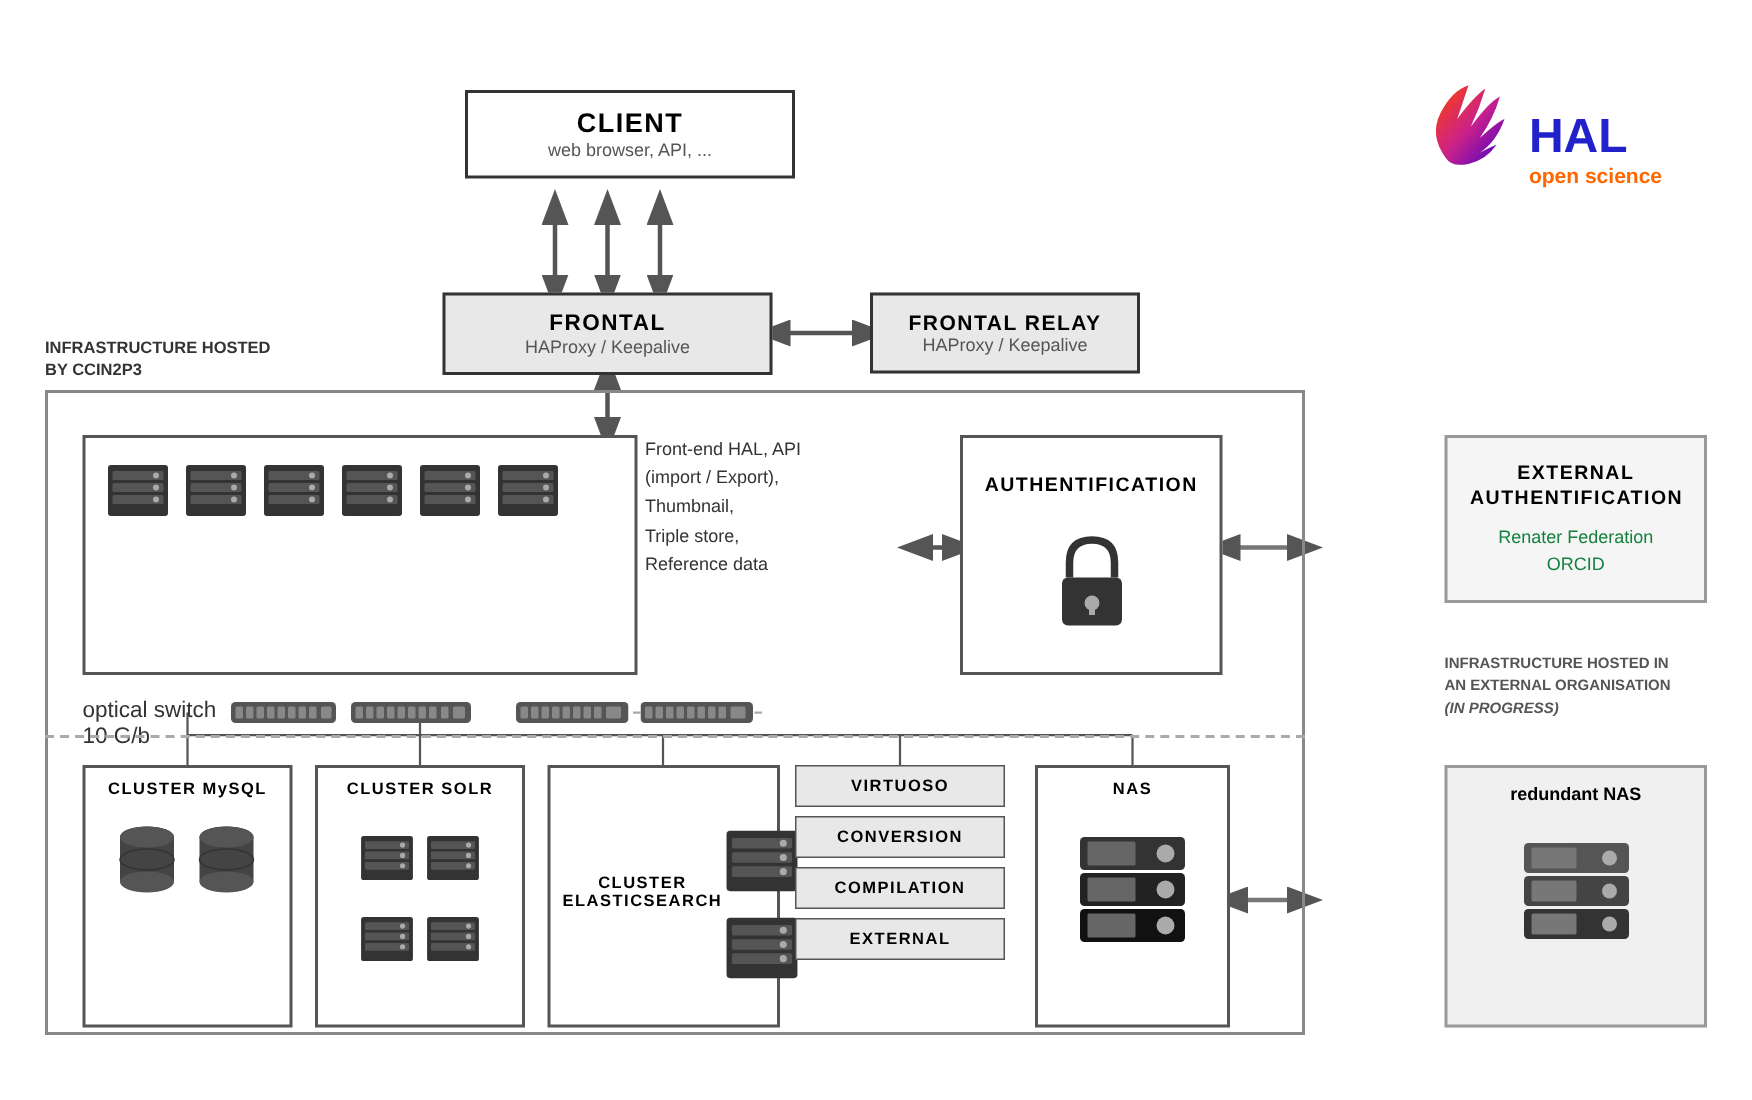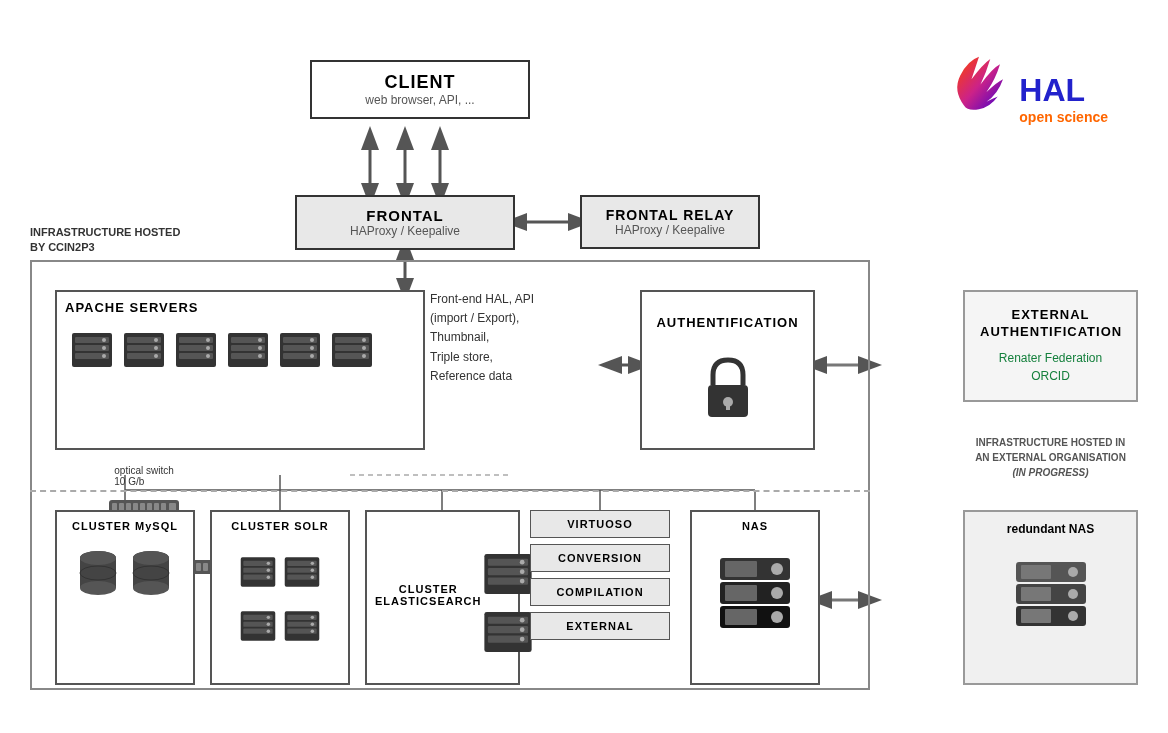--- a/index.html
+++ b/index.html
@@ -197,25 +197,24 @@
       letter-spacing: 1px;
       text-align: center;
     }
 
     
     .optical-switch-row {
       position: absolute;
       top: 465px;
       left: 55px;
       display: flex;
-      align-items: center;
+      align-items: flex-start;
       gap: 10px;
-      font-size: 10px;
+      font-size: 15px;
       color: #333;
-      flex-direction: column;
     }
 
     
     .dashed-divider {
       position: absolute;
       top: 490px;
       left: 30px;
       width: 840px;
       border-top: 2px dashed #aaa;
     }
@@ -332,21 +331,21 @@
       margin-top: 8px;
       line-height: 1.5;
     }
 
     
     .external-infra-label {
       position: absolute;
       top: 435px;
       right: 30px;
       width: 175px;
-      text-align: center;
+      text-align: left;
       font-size: 10px;
       font-weight: bold;
       color: #555;
       text-transform: uppercase;
       line-height: 1.5;
     }
 
     
     .redundant-nas-box {
       position: absolute;
@@ -460,21 +459,20 @@
   </div>
 
   <div class="infra-label">
     <span>INFRASTRUCTURE HOSTED</span><br>
     <span>BY CCIN2P3</span>
   </div>
 
   <div class="main-infra-border"></div>
 
   <div class="apache-section">
-    <div class="section-title">APACHE SERVERS</div>
     <div class="server-icons">
 
       <svg class="server-icon" viewBox="0 0 44 44">
         <rect x="2" y="5" width="40" height="34" rx="2" fill="#333"></rect>
         <rect x="5" y="9" width="34" height="6" rx="1" fill="#555"></rect>
         <rect x="5" y="17" width="34" height="6" rx="1" fill="#555"></rect>
         <rect x="5" y="25" width="34" height="6" rx="1" fill="#555"></rect>
         <circle cx="34" cy="12" r="2" fill="#aaa"></circle>
         <circle cx="34" cy="20" r="2" fill="#aaa"></circle>
         <circle cx="34" cy="28" r="2" fill="#aaa"></circle>

